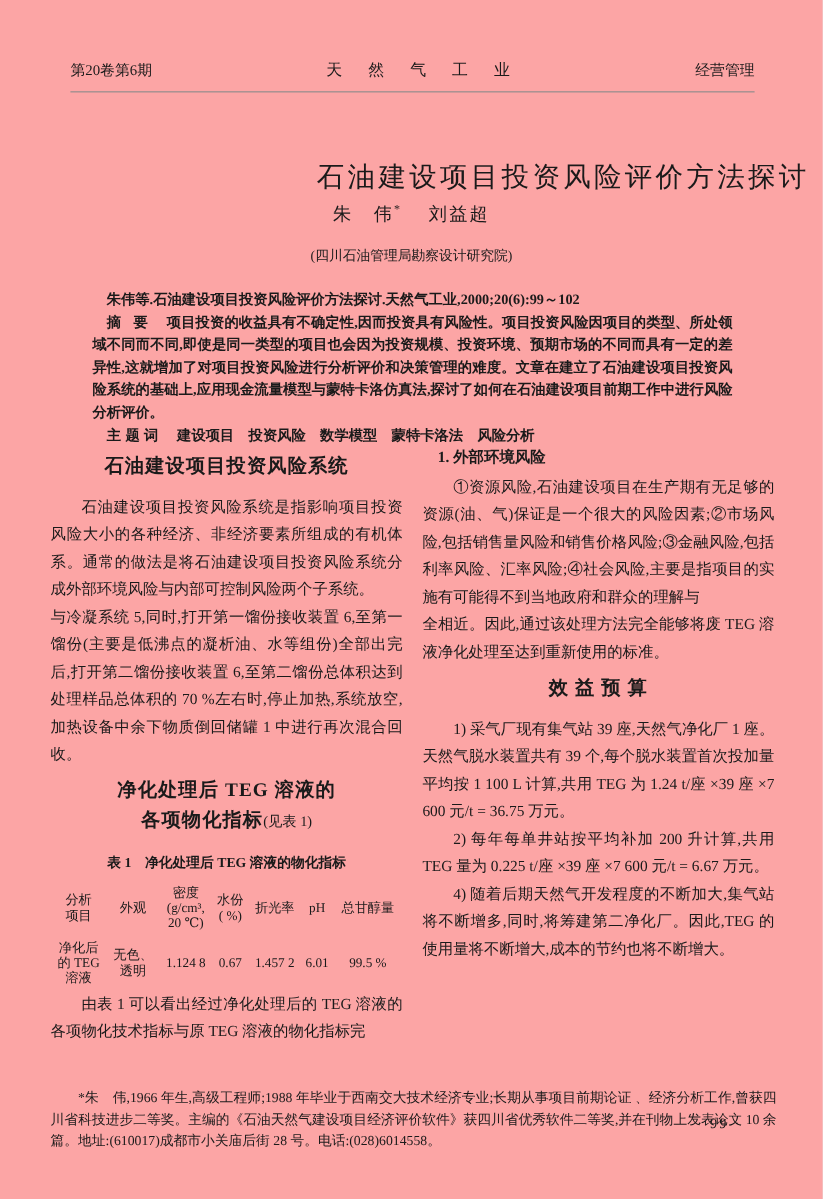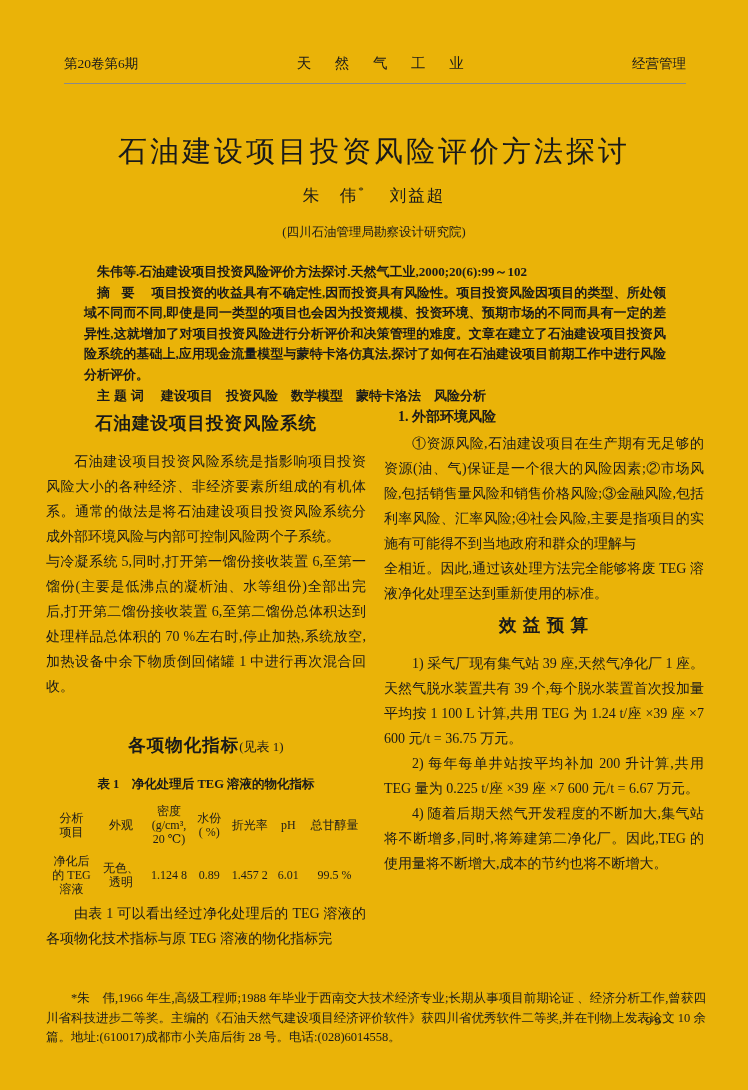--- a/index.html
+++ b/index.html
@@ -1,37 +1,37 @@
 <!DOCTYPE html>
 <html lang="zh"><head>
 <meta charset="utf-8">
 <style>
   html,body{margin:0;padding:0;background:#e8e8e8;}
   .page{
     position:relative;
     width:748px;height:1090px;
-    background:#eab308;
+    background:#fca5a5;
     font-family:"Liberation Serif","DejaVu Serif",serif;
     color:#1a1a1a;
     overflow:hidden;
     box-sizing:border-box;
   }
   .running-head{
     position:absolute;top:54px;left:64px;right:62px;
     display:flex;justify-content:space-between;align-items:baseline;
     font-size:13.5px;
     padding-bottom:10px;
     border-bottom:1px solid #8a8a8a;
   }
   .running-head .journal{letter-spacing:10px;font-size:14.5px;}
   .title{
     position:absolute;top:132px;left:0;right:0;
-    text-align:center;
-    font-size:29px;font-weight:400;letter-spacing:3px;
-    margin:0;
+    text-align:right;
+    font-size:25px;font-weight:400;letter-spacing:3px;
+    margin:12px;
   }
   .authors{
     position:absolute;top:184px;left:0;right:0;
     text-align:center;font-size:16.5px;letter-spacing:2px;
   }
   .authors .a2{margin-left:18px;}
   .authors sup{font-size:11px;}
   .affiliation{
     position:absolute;top:224px;left:0;right:0;
     text-align:center;font-size:12.5px;
@@ -107,21 +107,21 @@
     <p class="abstract"><span class="lbl">摘 要</span><span>项目投资的收益具有不确定性,因而投资具有风险性。项目投资风险因项目的类型、所处领域不同而不同,即使是同一类型的项目也会因为投资规模、投资环境、预期市场的不同而具有一定的差异性,这就增加了对项目投资风险进行分析评价和决策管理的难度。文章在建立了石油建设项目投资风险系统的基础上,应用现金流量模型与蒙特卡洛仿真法,探讨了如何在石油建设项目前期工作中进行风险分析评价。</span></p>
     <p class="keywords"><span class="lbl">主题词</span><span>建设项目　投资风险　数学模型　蒙特卡洛法　风险分析</span></p>
   </div>
 
   <div class="columns">
 
     <div class="col">
       <h2 class="sec">石油建设项目投资风险系统</h2>
       <p class="indent">石油建设项目投资风险系统是指影响项目投资风险大小的各种经济、非经济要素所组成的有机体系。通常的做法是将石油建设项目投资风险系统分成外部环境风险与内部可控制风险两个子系统。</p>
       <p class="noindent">与冷凝系统 5,同时,打开第一馏份接收装置 6,至第一馏份(主要是低沸点的凝析油、水等组份)全部出完后,打开第二馏份接收装置 6,至第二馏份总体积达到处理样品总体积的 70 %左右时,停止加热,系统放空,加热设备中余下物质倒回储罐 1 中进行再次混合回收。</p>
-      <h2 class="sec"><br><span>各项物化指标</span><span class="note">(见表 1)</span></h2>
+      <h2 class="sec"><span>净化处理后 TEG 溶液的</span><br><span>各项物化指标</span><span class="note">(见表 1)</span></h2>
       <div class="tbl-caption">表 1　净化处理后 TEG 溶液的物化指标</div>
       <table class="phys">
         <thead>
           <tr>
             <th>分析
 项目</th>
             <th>外观</th>
             <th>密度
 (g/cm³,
 20 ℃)</th>
@@ -133,21 +133,21 @@
           </tr>
         </thead>
         <tbody>
           <tr>
             <td>净化后
 的 TEG
 溶液</td>
             <td>无色、
 透明</td>
             <td>1.124 8</td>
-            <td>0.89</td>
+            <td>0.67</td>
             <td>1.457 2</td>
             <td>6.01</td>
             <td>99.5 %</td>
           </tr>
         </tbody>
       </table>
       <p class="indent closing">由表 1 可以看出经过净化处理后的 TEG 溶液的各项物化技术指标与原 TEG 溶液的物化指标完</p>
     </div>
 
     <div class="col">

